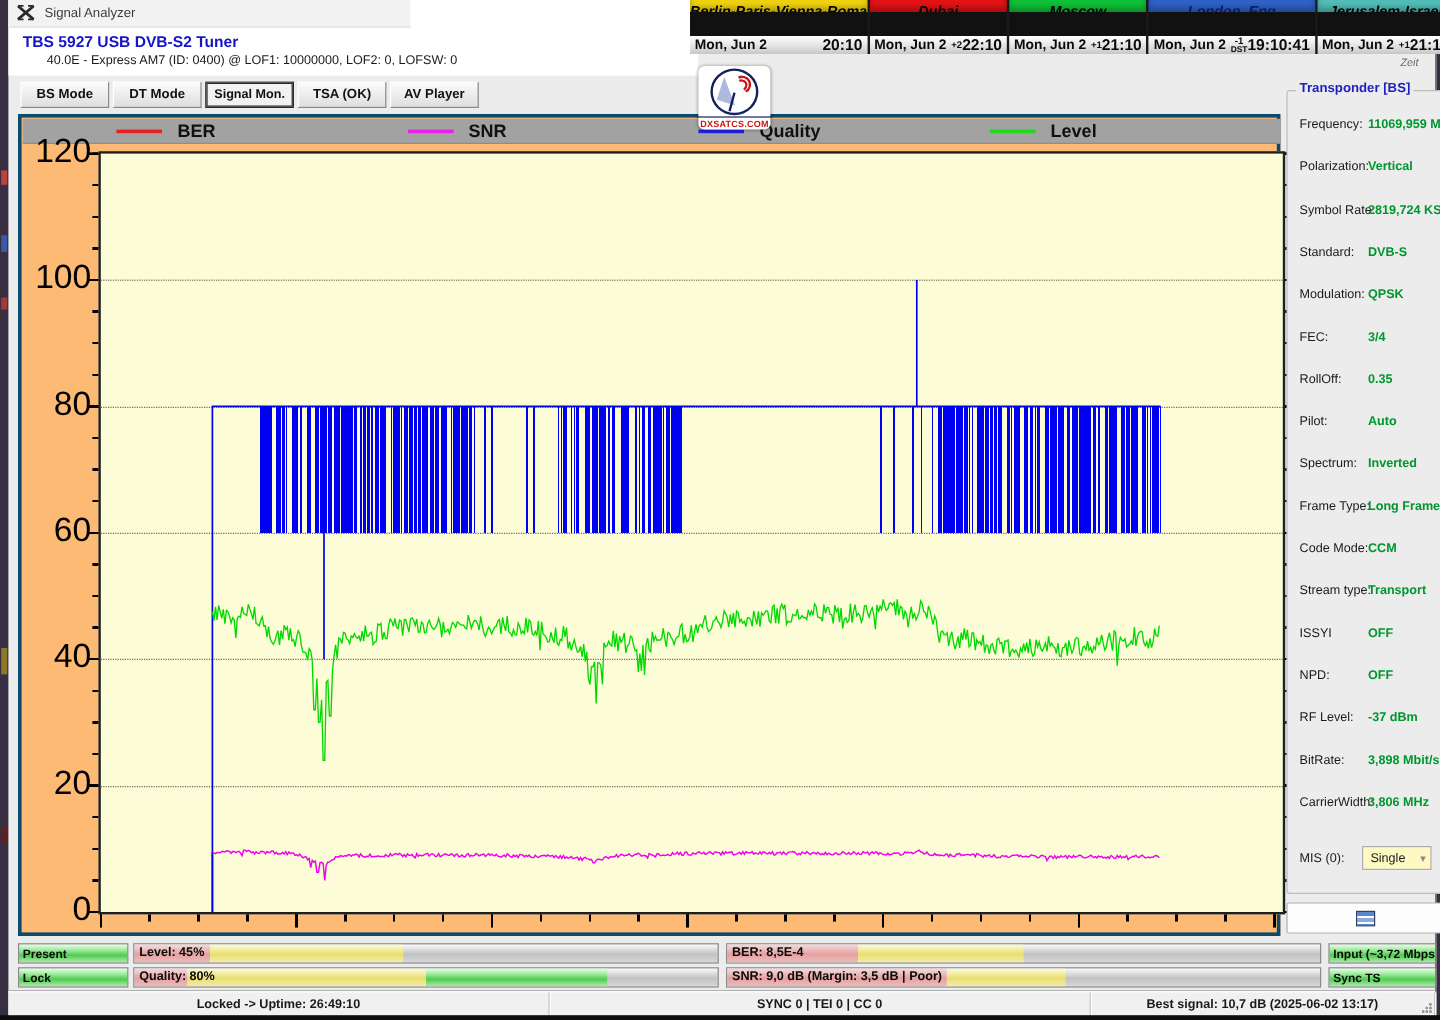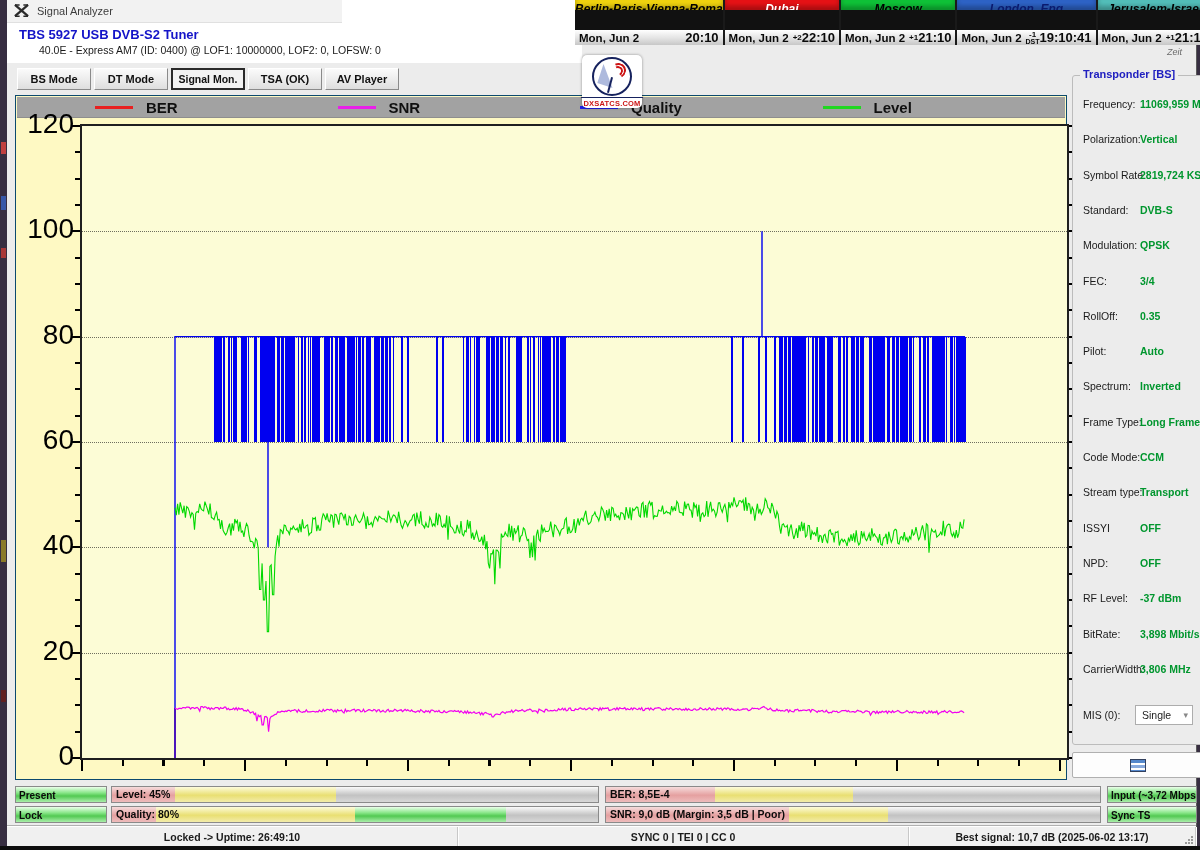--- a/index.html
+++ b/index.html
@@ -45,22 +45,22 @@
   #logo .dish{position:absolute;left:6px;top:7px;width:0;height:0;border-left:16px solid #aebadd;
               border-top:20px solid transparent;transform:rotate(18deg);}
   #logo .mast{position:absolute;left:15px;top:18px;width:2px;height:16px;background:#16225e;transform:rotate(15deg);}
   #logo .arc{position:absolute;border:2px solid #cc1414;border-radius:50%;border-left-color:transparent;
              border-bottom-color:transparent;transform:rotate(18deg);}
   #logo .a1{width:6px;height:6px;right:7px;top:7px;}
   #logo .a2{width:11px;height:11px;right:4px;top:4px;}
   #logo .label{font-size:7.5px;font-weight:bold;color:#cc1414;letter-spacing:.2px;margin-top:1px;
                border-top:1px solid #16225e;padding:1px 2px 0 2px;}
   
-  #chart-panel{position:absolute;left:8px;top:95px;width:1052px;height:685px;background:#fef9c3;
-               border:1px solid #0c4a6e;box-sizing:border-box;}
+  #chart-panel{position:absolute;left:8px;top:95px;width:1052px;height:685px;background:#fdba74;
+               border:3px solid #0c4a6e;box-sizing:border-box;}
   #legend{position:absolute;left:1px;top:1px;width:1048px;height:21px;background:#a2a2a2;
           border-bottom:1px solid #8e8e8e;display:flex;align-items:center;padding-left:78px;box-sizing:border-box;}
   .leg-item{display:flex;align-items:center;width:252px;}
   .leg-line{width:38px;height:3px;margin-right:13px;}
   .leg-label{font-size:15px;font-weight:600;color:#101010;}
   .ylabel{position:absolute;width:56px;text-align:right;font-size:28px;color:#000;line-height:30px;height:30px;left:2px;}
   #plot{position:absolute;left:64px;top:28px;width:985px;height:632px;background:#fcfcd6;
         border:2px solid #1f1f1f;box-sizing:content-box;}
   .grid{position:absolute;left:0;width:100%;height:0;border-top:1px dotted #6e6e5e;}
   .ticks-left,.ticks-right{position:absolute;top:-1px;width:9px;height:634px;}
@@ -79,21 +79,21 @@
   #plot svg{position:absolute;left:0;top:0;width:100%;height:100%;}
   
   #tp-group{position:absolute;left:1065px;top:75px;width:132px;height:670px;border:1px solid #bcbcbc;
             border-radius:3px;box-sizing:border-box;background:#ececec;}
   #tp-title{position:absolute;left:7px;top:-8px;background:#ececec;padding:0 3px;font-size:11px;
             font-weight:bold;color:#2020c0;}
   .tp-row{position:absolute;left:0;width:100%;height:20px;display:flex;align-items:center;}
   .tp-label{margin-left:10px;font-size:10.5px;color:#1a1a1a;white-space:nowrap;}
   .tp-value{position:absolute;left:67px;font-size:10.5px;font-weight:bold;color:#00962e;white-space:nowrap;}
   #mis-row{position:absolute;left:0;top:628px;width:100%;height:22px;display:flex;align-items:center;}
-  #mis-select{position:absolute;left:62px;width:58px;height:20px;background:#ffffff;border:1px solid #adadad;
+  #mis-select{position:absolute;left:62px;width:58px;height:20px;background:#fef9c3;border:1px solid #adadad;
               font-size:10.5px;color:#222;display:flex;align-items:center;padding-left:6px;box-sizing:border-box;}
   #mis-select .chev{margin-left:auto;margin-right:4px;color:#888;font-size:9px;}
   #panel-btn{position:absolute;left:1065px;top:752px;width:132px;height:26px;background:#fdfdfd;
              border:1px solid #b0b0b0;border-radius:2px;box-sizing:border-box;display:flex;
              align-items:center;justify-content:center;cursor:pointer;}
   #panel-btn .icon{width:16px;height:13px;border:1px solid #33415e;box-sizing:border-box;
      background:linear-gradient(#5588cc 0 3px,#ffffff 3px 5px,#88aadd 5px 8px,#ffffff 8px 10px,#5588cc 10px 13px);}
   
   .brow{position:absolute;left:0;width:100%;height:23px;}
   #brow1{top:786px;} #brow2{top:806px;}
@@ -150,21 +150,21 @@
 
   <div id="clocks">
       <div class="clock">
         <div class="clock-head" style="background: rgb(242, 213, 15); color: rgb(0, 0, 0);">Berlin-Paris-Vienna-Roma</div>
         <div class="clock-body">
           <span class="c-date">Mon, Jun 2</span>
           <span class="c-time">20:10</span>
         </div>
       </div>
       <div class="clock">
-        <div class="clock-head" style="background: rgb(232, 18, 22); color: #ffffff;">Dubai</div>
+        <div class="clock-head" style="background: rgb(232, 18, 22); color: #000000;">Dubai</div>
         <div class="clock-body">
           <span class="c-date">Mon, Jun 2</span>
           <span class="c-off">
             <span class="o1">+2</span>
           </span>
           <span class="c-time">22:10</span>
         </div>
       </div>
       <div class="clock">
         <div class="clock-head" style="background: rgb(15, 196, 56); color: rgb(0, 0, 0);">Moscow</div>

